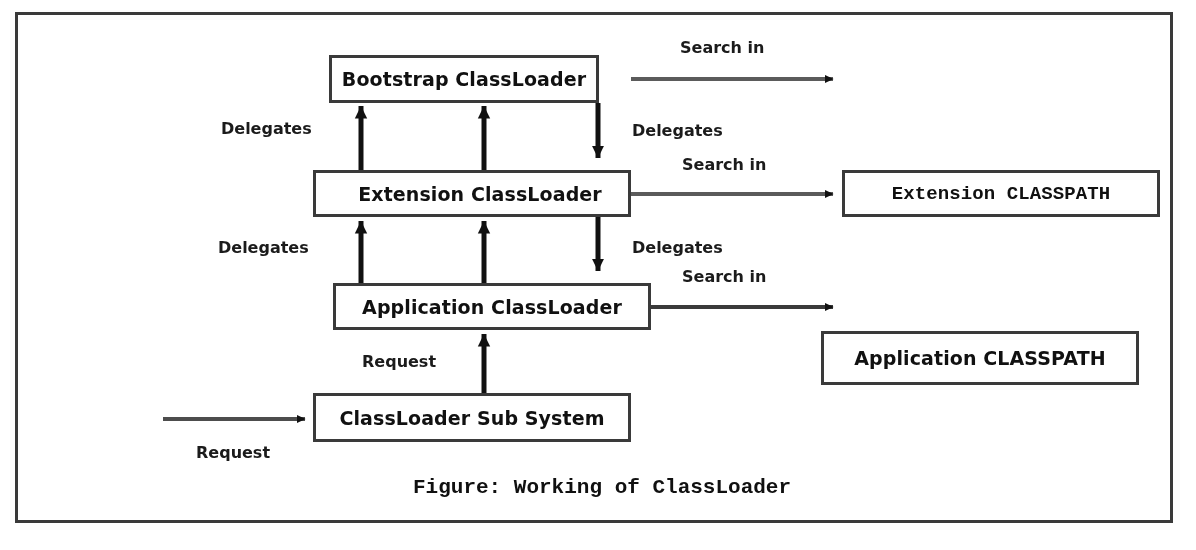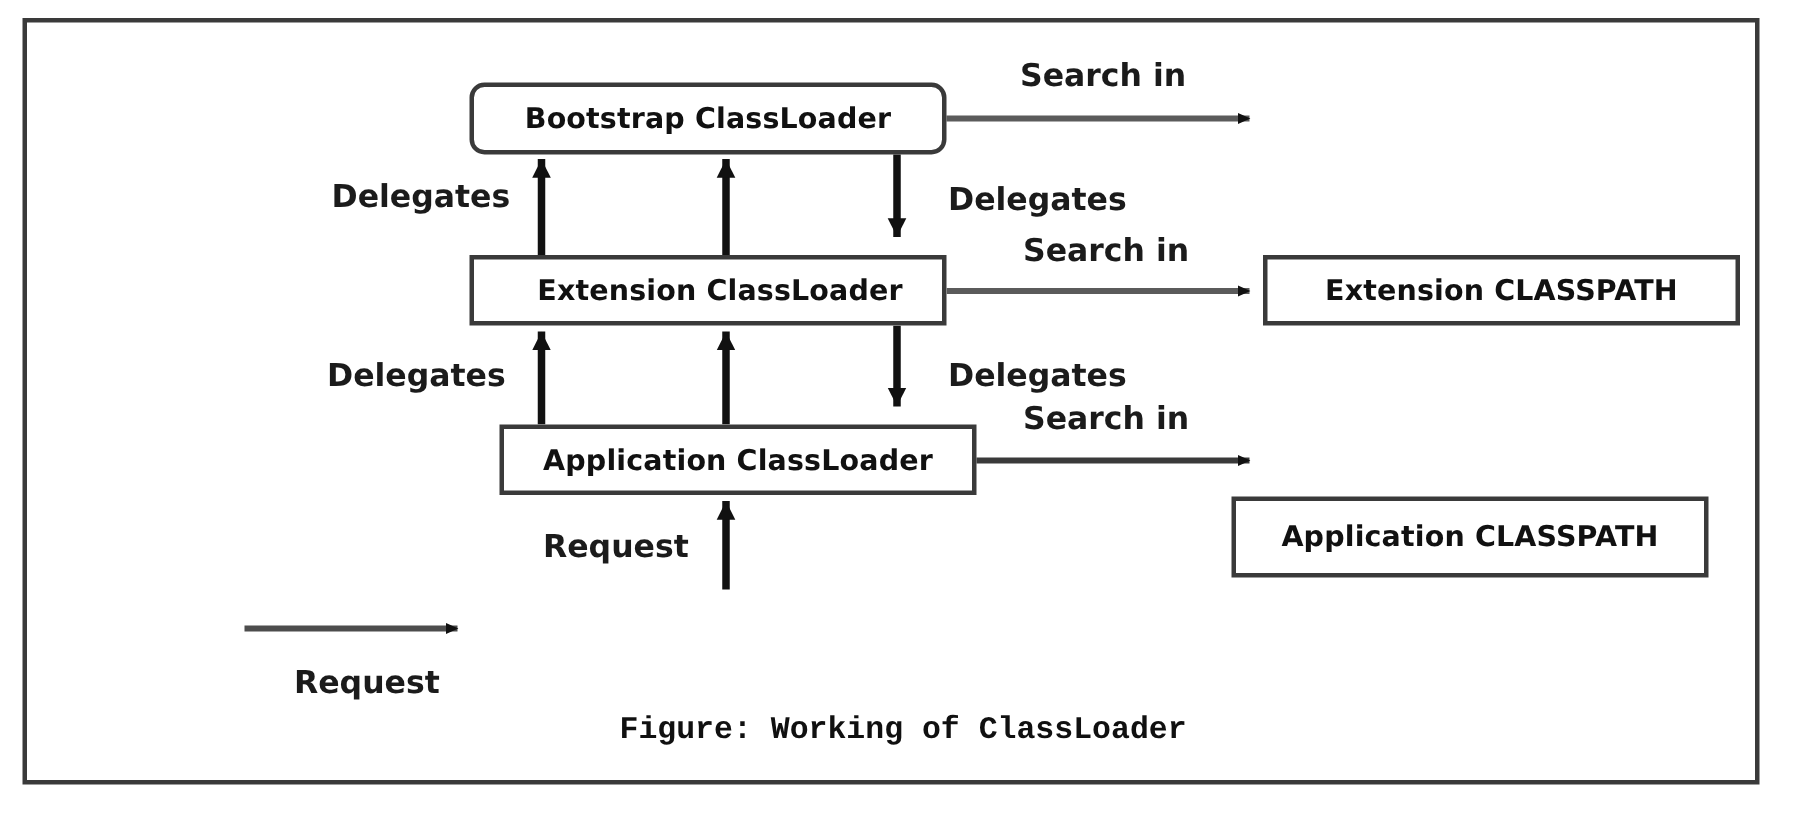--- a/index.html
+++ b/index.html
@@ -39,21 +39,21 @@
     font-weight: bold;
     font-size: 19px;
     letter-spacing: 0.1px;
     white-space: nowrap;
     z-index: 5;
   }
   .edge-label {
     position: absolute;
     color: #1b1b1b;
     font-weight: bold;
-    font-size: 21px;
+    font-size: 16px;
     white-space: nowrap;
     z-index: 6;
   }
   .caption {
     position: absolute;
     color: #101010;
     font-weight: bold;
     font-size: 21px;
     white-space: nowrap;
     z-index: 6;
@@ -122,36 +122,39 @@
 
     <g>
       <line x1="484" y1="393" x2="484" y2="334" stroke="#111111" stroke-width="5" marker-end="url(#arrowBlackUp)"></line>
     </g>
 
     <g>
       <line x1="163" y1="419" x2="305" y2="419" stroke="#4d4d4d" stroke-width="4" marker-end="url(#arrowBlack)"></line>
     </g>
   </svg>
 
-  <div class="node" style="left:313px; top:55px; width:318px; height:48px;border-radius:10px;">
+  <div class="node" style="left:329px; top:55px; width:270px; height:48px;">
     <span>Bootstrap ClassLoader</span>
   </div>
 
   <div class="node" style="left:313px; top:170px; width:318px; height:47px;padding-left:16px;">
     <span>Extension ClassLoader</span>
   </div>
 
   <div class="node" style="left:313px; top:283px; width:318px; height:47px;margin-left:20px;">
     <span>Application ClassLoader</span>
   </div>
 
+  <div class="node" style="left:313px; top:393px; width:318px; height:49px;">
+    <span>ClassLoader Sub System</span>
+  </div>
 
 
 
-  <div class="node" style="left:842px; top:170px; width:318px; height:47px;">
+  <div class="node" style="left:842px; top:170px; width:318px; height:47px;font-family:Liberation Mono, monospace;">
     <span>Extension CLASSPATH</span>
   </div>
 
   <div class="node" style="left:821px; top:283px; width:318px; height:54px;margin-top:48px;">
     <span>Application CLASSPATH</span>
   </div>
 
   <div class="edge-label" style="left:680px; top:38px;">Search in</div>
 
   <div class="edge-label" style="left:682px; top:155px;">Search in</div>

